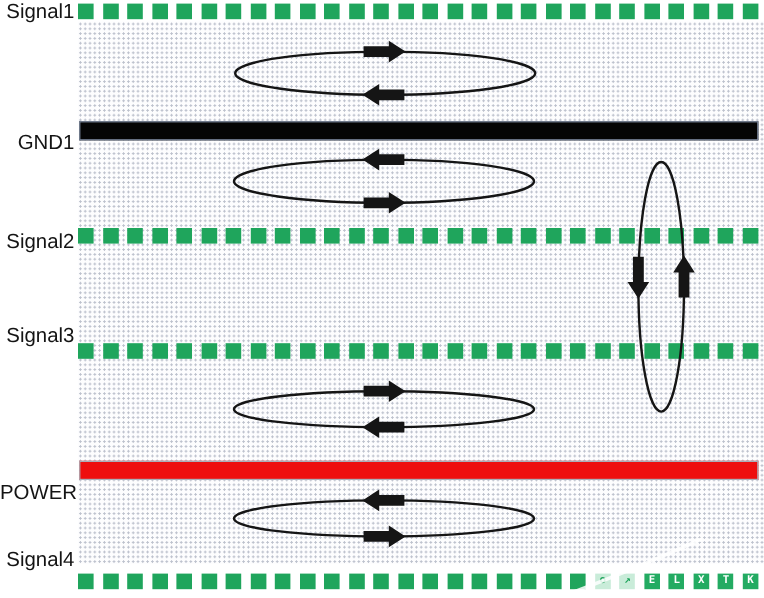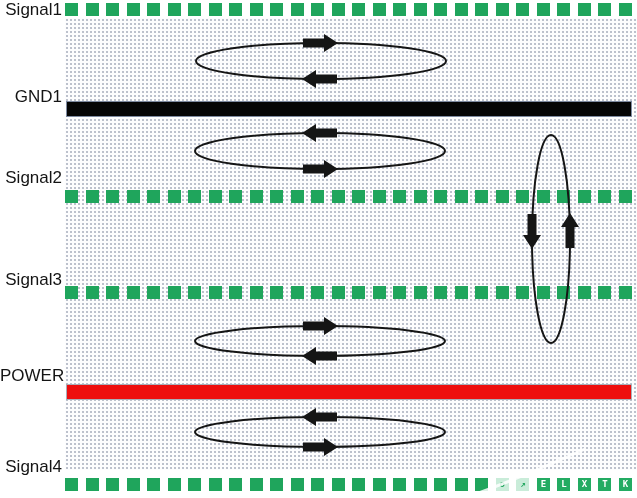--- a/index.html
+++ b/index.html
@@ -55,24 +55,24 @@
   .swoosh{stroke:#ffffff;stroke-width:3;fill:none;opacity:0.85;}
 </style>
 </head>
 <body>
 
 <div id="stage" style="--green: #1FA55C; --ground: #050505; --power: #EE0E0E; --loop: #151515;">
 
   <div class="dotfield"></div>
 
   <div class="lbl" style="top:0px">Signal1</div>
-  <div class="lbl" style="top:87px">GND1</div>
-  <div class="lbl" style="top:168px">Signal2</div>
+  <div class="lbl" style="top:109px">GND1</div>
+  <div class="lbl" style="top:192px">Signal2</div>
   <div class="lbl" style="top:270px">Signal3</div>
-  <div class="lbl" style="top:366px">POWER</div>
+  <div class="lbl" style="top:401px">POWER</div>
   <div class="lbl" style="top:457px">Signal4</div>
 
   <div class="dashrow" style="top:3px">
       <span class="sq"></span>
       <span class="sq"></span>
       <span class="sq"></span>
       <span class="sq"></span>
       <span class="sq"></span>
       <span class="sq"></span>
       <span class="sq"></span>

